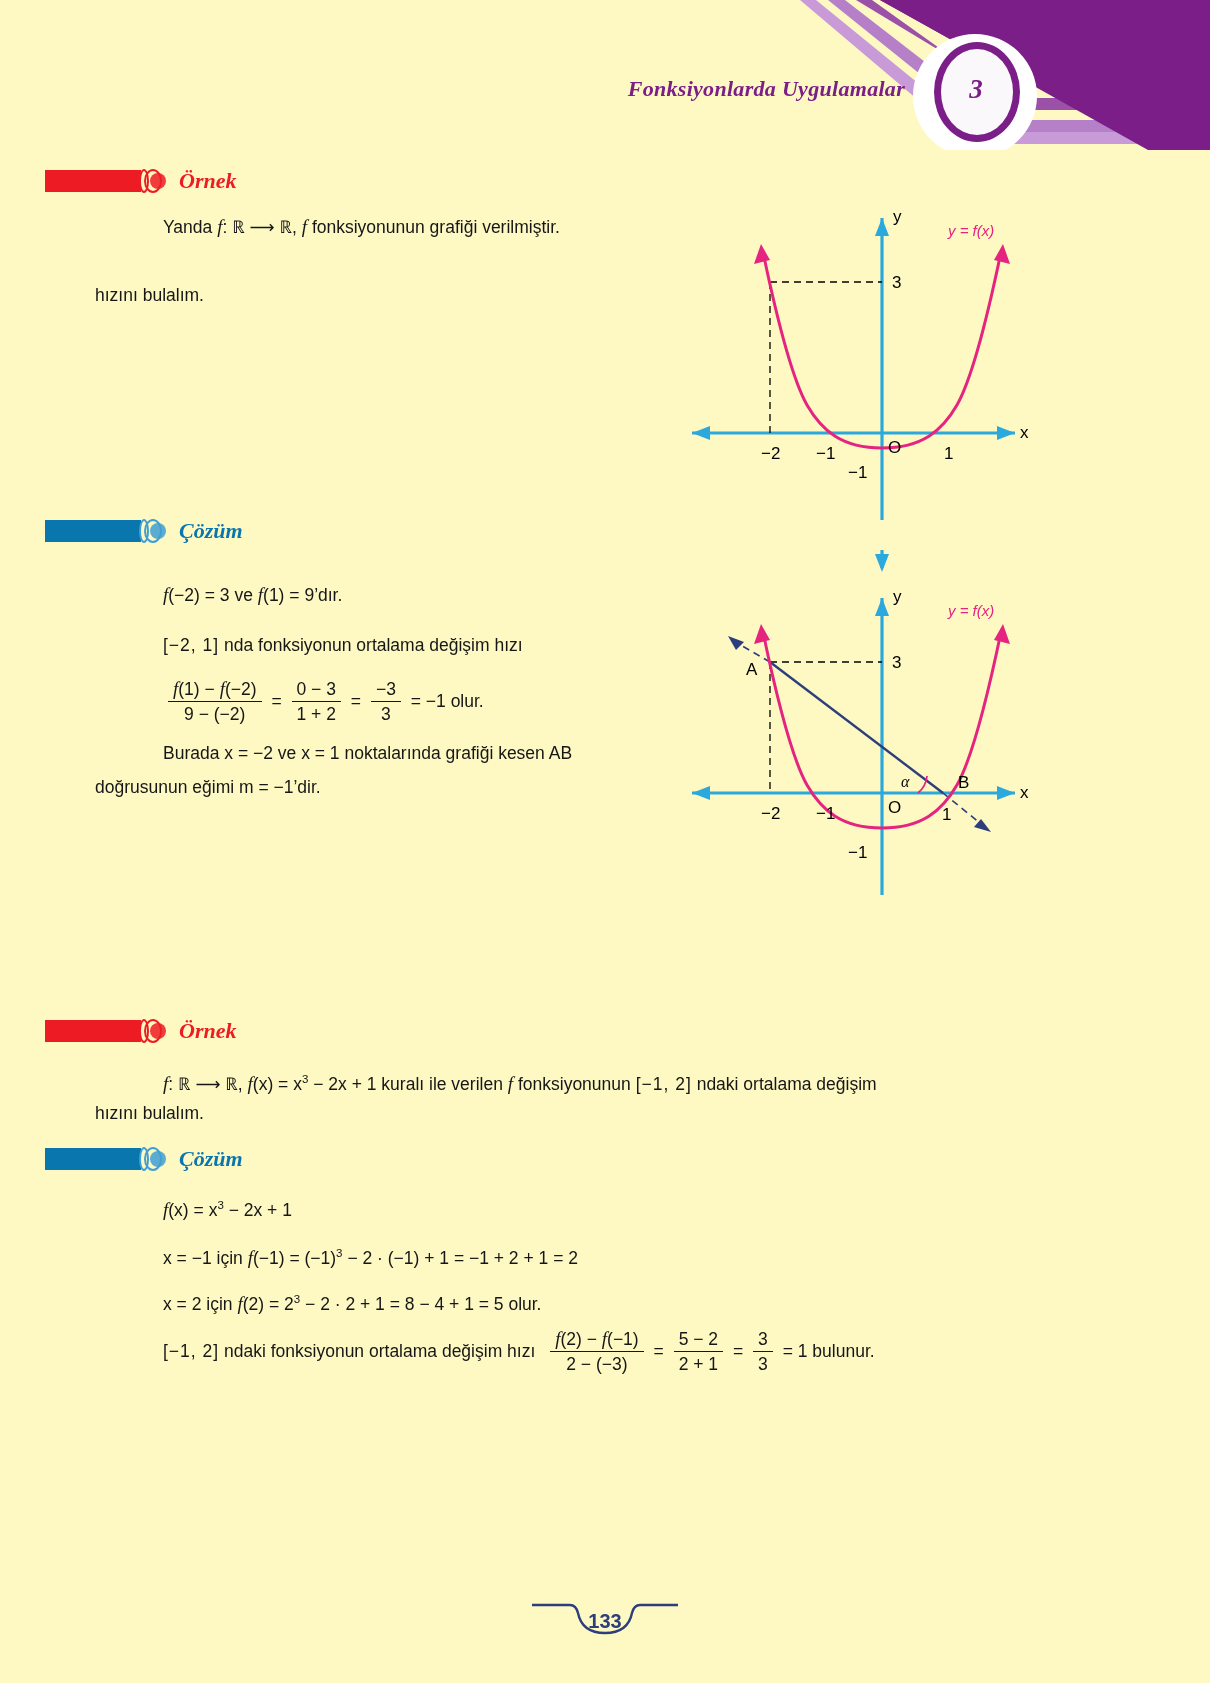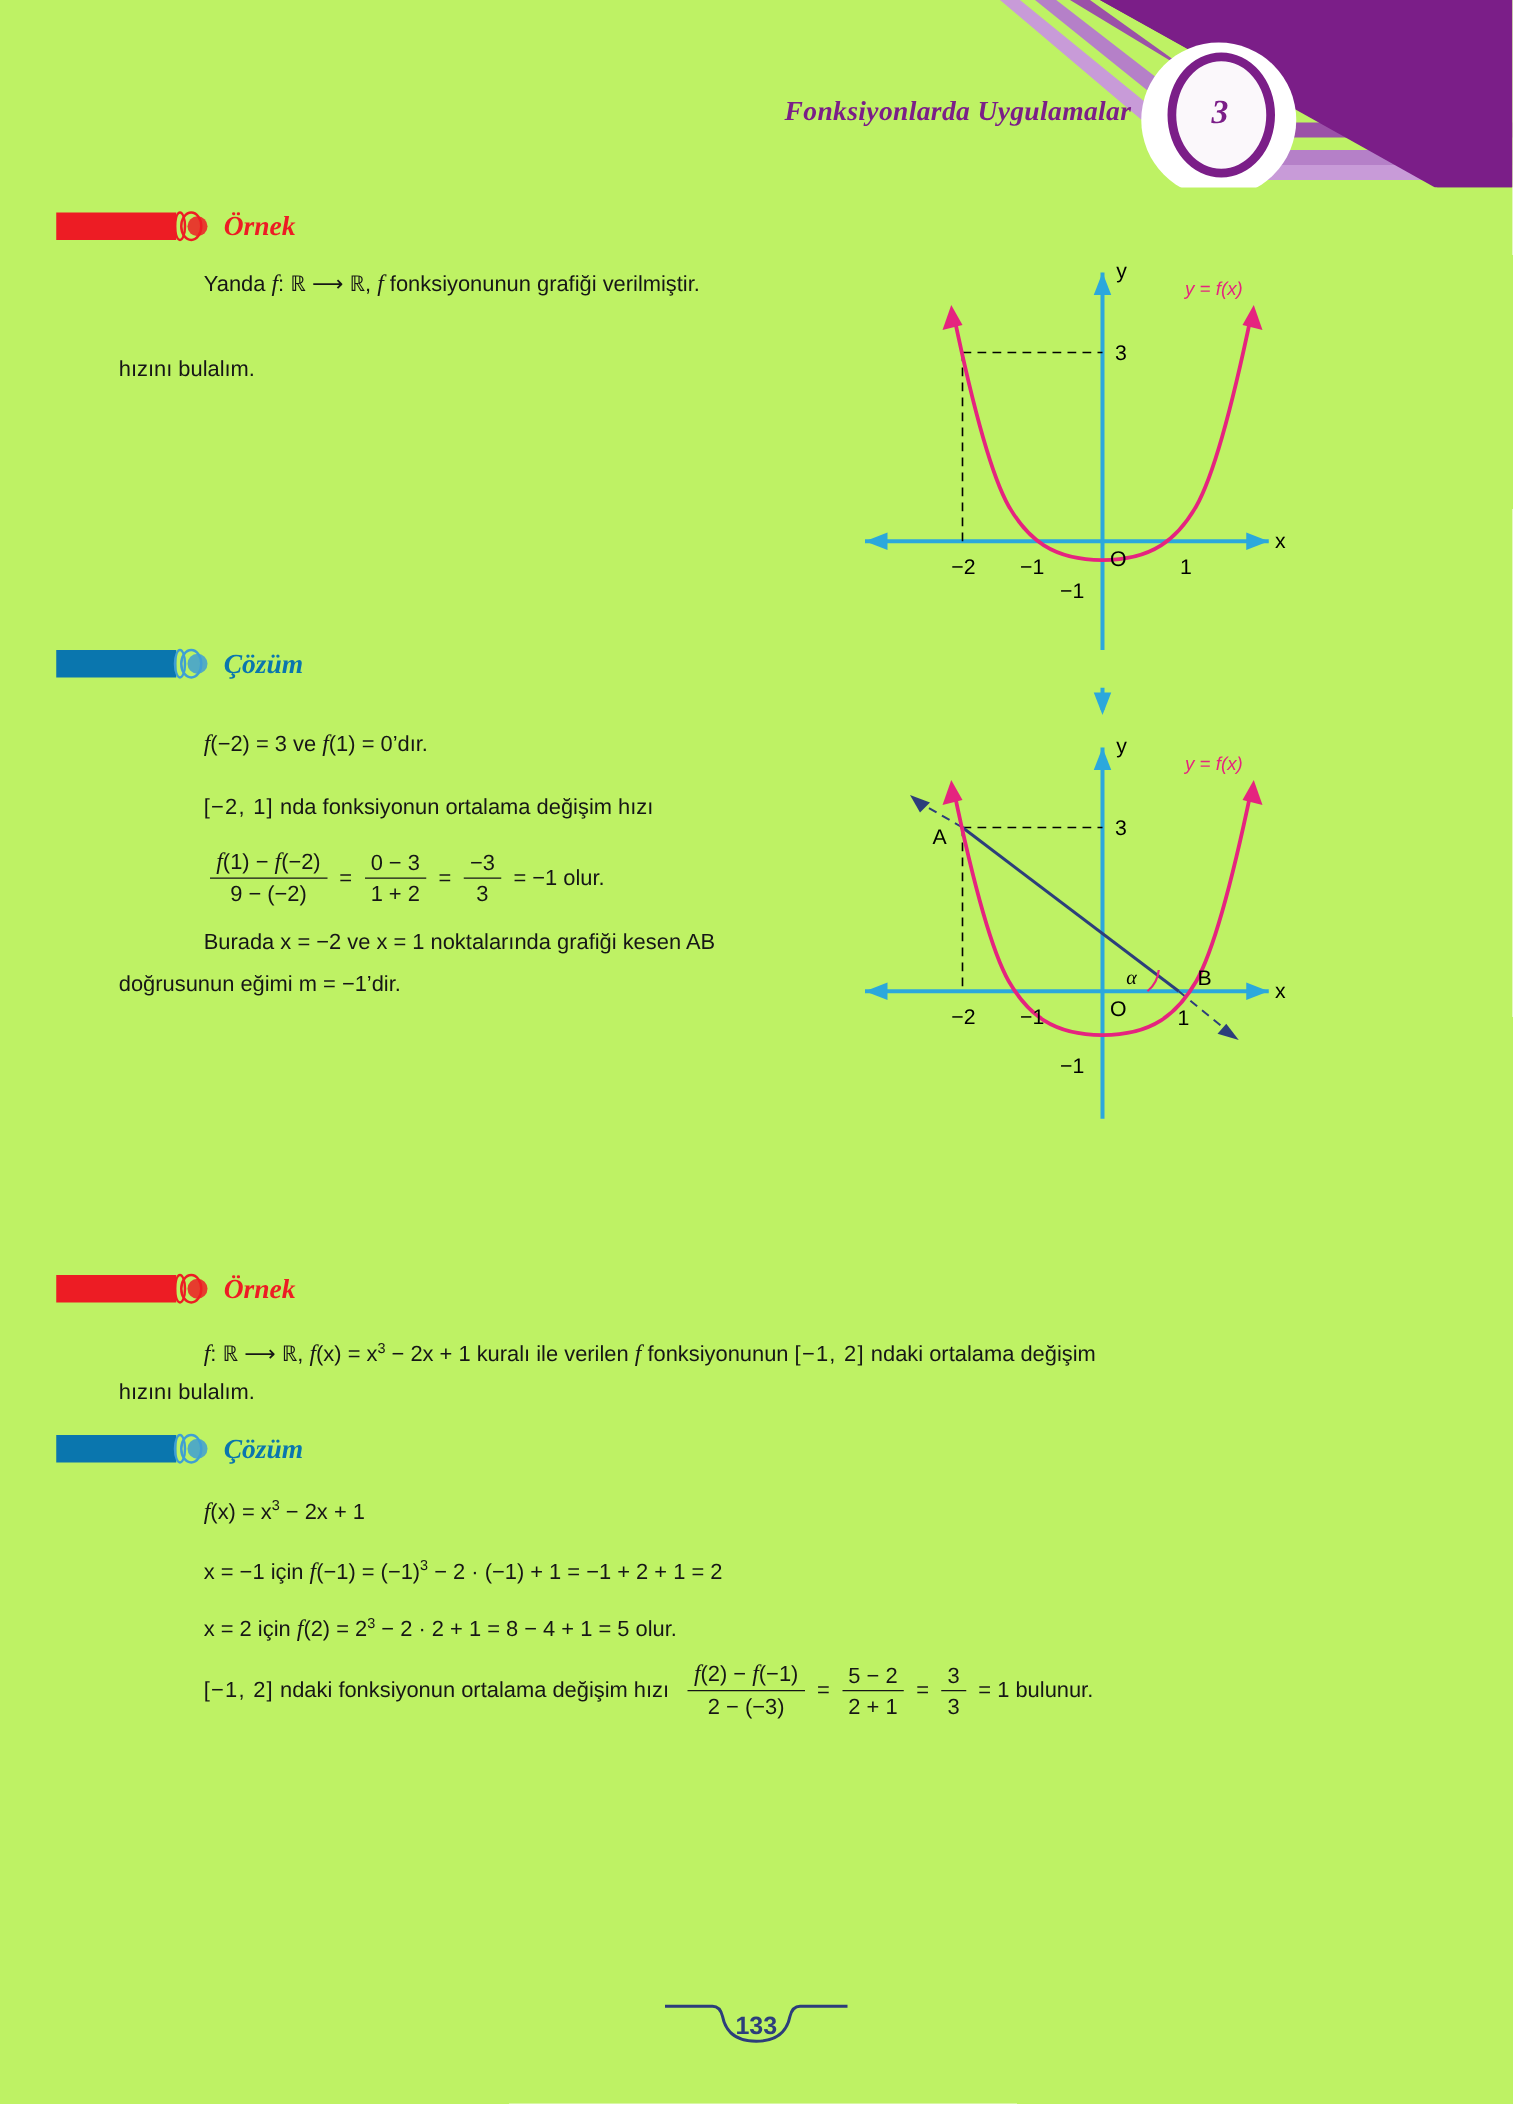--- a/index.html
+++ b/index.html
@@ -9,21 +9,21 @@
   }
   body {
     font-family: "Liberation Sans", sans-serif;
     color: #1a1a1a;
   }
   #page {
     position: relative;
     width: 1210px;
     height: 1683px;
     overflow: hidden;
-    background: #bef264;
+    background: #fef9c3;
   }
 
   
   #header-art {
     position: absolute;
     top: 0;
     left: 0;
     width: 1210px;
     height: 150px;
     pointer-events: none;
@@ -228,21 +228,21 @@
     <span class="sec-bar blue"></span>
     <span class="sec-ring ring-blue">
       <span class="r1"></span>
         <span class="r2"></span>
         <span class="r3"></span>
     </span>
     <span class="sec-text blue">Çözüm</span>
   </div>
 
   <div class="txt" style="left:163px; top:580px;">
-    <span class="fn">f</span><span>(−2) = 3 ve </span><span class="fn">f</span><span>(1) = 0’dır.</span>
+    <span class="fn">f</span><span>(−2) = 3 ve </span><span class="fn">f</span><span>(1) = 9’dır.</span>
   </div>
   <div class="txt" style="left:163px; top:630px;">
     <span style="letter-spacing:1px">[−2, 1]</span><span> nda fonksiyonun ortalama değişim hızı</span>
   </div>
   <div class="txt" style="left:163px; top:678px; line-height:24px;">
     <span class="frac">
       <span class="num"><span class="fn">f</span><span>(1) − </span><span class="fn">f</span><span>(−2)</span></span>
       <span class="den">9 − (−2)</span>
     </span>
     <span>=</span>

